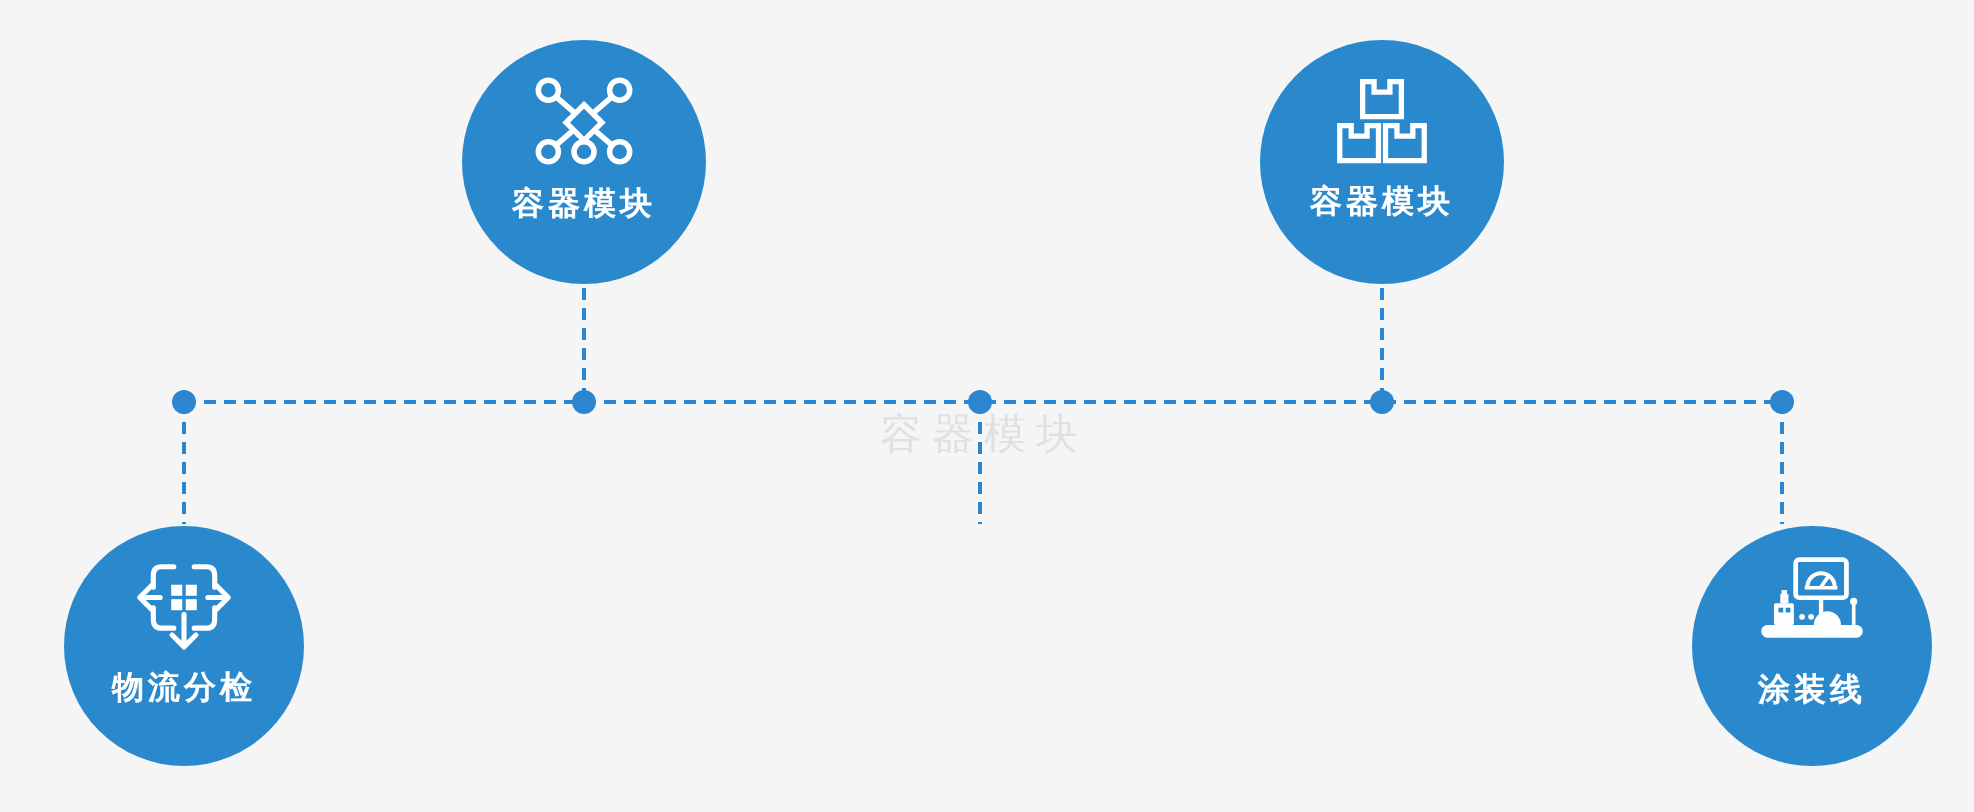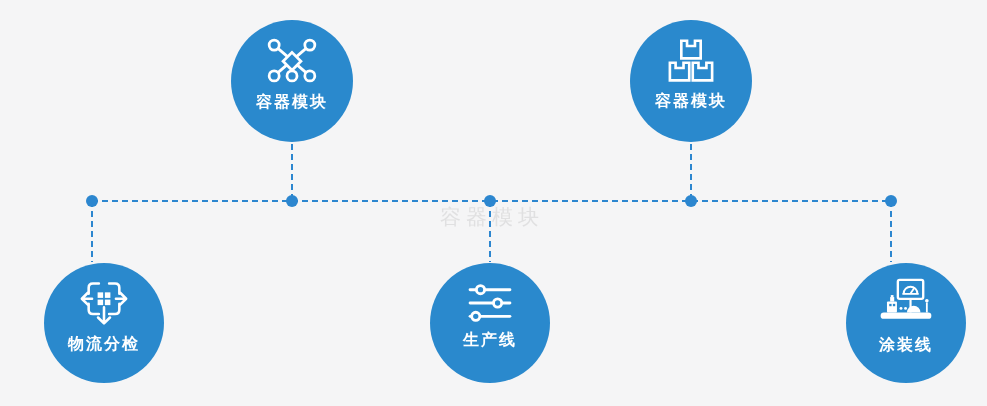--- a/index.html
+++ b/index.html
@@ -89,54 +89,41 @@
     <svg width="46" height="44" viewBox="0 0 52 50">
       <g stroke="#ffffff" stroke-width="3" fill="none" stroke-linejoin="miter">
         <path d="M21.5 2 H15 V22 H37 V2 H30.5 V8 H21.5 Z"></path>
         <path d="M8.5 27 H2 V47 H24 V27 H17.5 V33 H8.5 Z"></path>
         <path d="M34.5 27 H28 V47 H50 V27 H43.5 V33 H34.5 Z"></path>
       </g>
     </svg>
     <div class="label">容器模块</div>
   </div>
 
-  <div class="node small" style="left:104px;top:323px;">
+  <div class="node small" style="left:92px;top:323px;">
     <svg width="48" height="46" viewBox="0 0 56 54">
       <g stroke="#ffffff" stroke-width="3" fill="none" stroke-linecap="round" stroke-linejoin="round">
         <path d="M22 4 H15 Q10 4 10 9 V16"></path>
         <path d="M34 4 H41 Q46 4 46 9 V16"></path>
         <path d="M46 28 V35 Q46 40 41 40 H34"></path>
         <path d="M22 40 H15 Q10 40 10 35 V28"></path>
         <path d="M14 22 H3 M9 15 L2 22 L9 29"></path>
         <path d="M42 22 H53 M47 15 L54 22 L47 29"></path>
         <path d="M28 32 V50 M21 44 L28 51 L35 44"></path>
       </g>
       <g fill="#ffffff">
         <rect x="20.5" y="14.5" width="6.5" height="6.5"></rect>
         <rect x="29" y="14.5" width="6.5" height="6.5"></rect>
         <rect x="20.5" y="23" width="6.5" height="6.5"></rect>
         <rect x="29" y="23" width="6.5" height="6.5"></rect>
       </g>
     </svg>
     <div class="label">物流分检</div>
   </div>
 
-  <div class="node small" style="left:490px;top:323px;">
-    <svg width="44" height="38" viewBox="0 0 46 40">
-      <g stroke="#ffffff" stroke-width="3" stroke-linecap="round" fill="none">
-        <line x1="2" y1="6" x2="44" y2="6"></line>
-        <line x1="2" y1="20" x2="44" y2="20"></line>
-        <line x1="2" y1="34" x2="44" y2="34"></line>
-        <circle cx="13" cy="6" r="4.3" fill="var(--node)"></circle>
-        <circle cx="31" cy="20" r="4.3" fill="var(--node)"></circle>
-        <circle cx="8" cy="34" r="4.3" fill="var(--node)"></circle>
-      </g>
-    </svg>
-    <div class="label">生产线</div>
-  </div>
 
   <div class="node small" style="left:906px;top:323px;">
     <svg width="58" height="49" viewBox="0 0 64 54">
       <g stroke="#ffffff" fill="none" stroke-width="2.6">
         <rect x="23" y="2" width="28" height="21" rx="2"></rect>
         <path d="M29.5 17 A7.5 7.5 0 0 1 44.5 17" stroke-width="2.2"></path>
         <line x1="28" y1="17.5" x2="46" y2="17.5" stroke-width="2"></line>
         <line x1="37" y1="17" x2="41.5" y2="10.5" stroke-width="2"></line>
         <line x1="37" y1="23" x2="37" y2="38" stroke-width="2.4"></line>
         <line x1="55" y1="27" x2="55" y2="38" stroke-width="2"></line>

